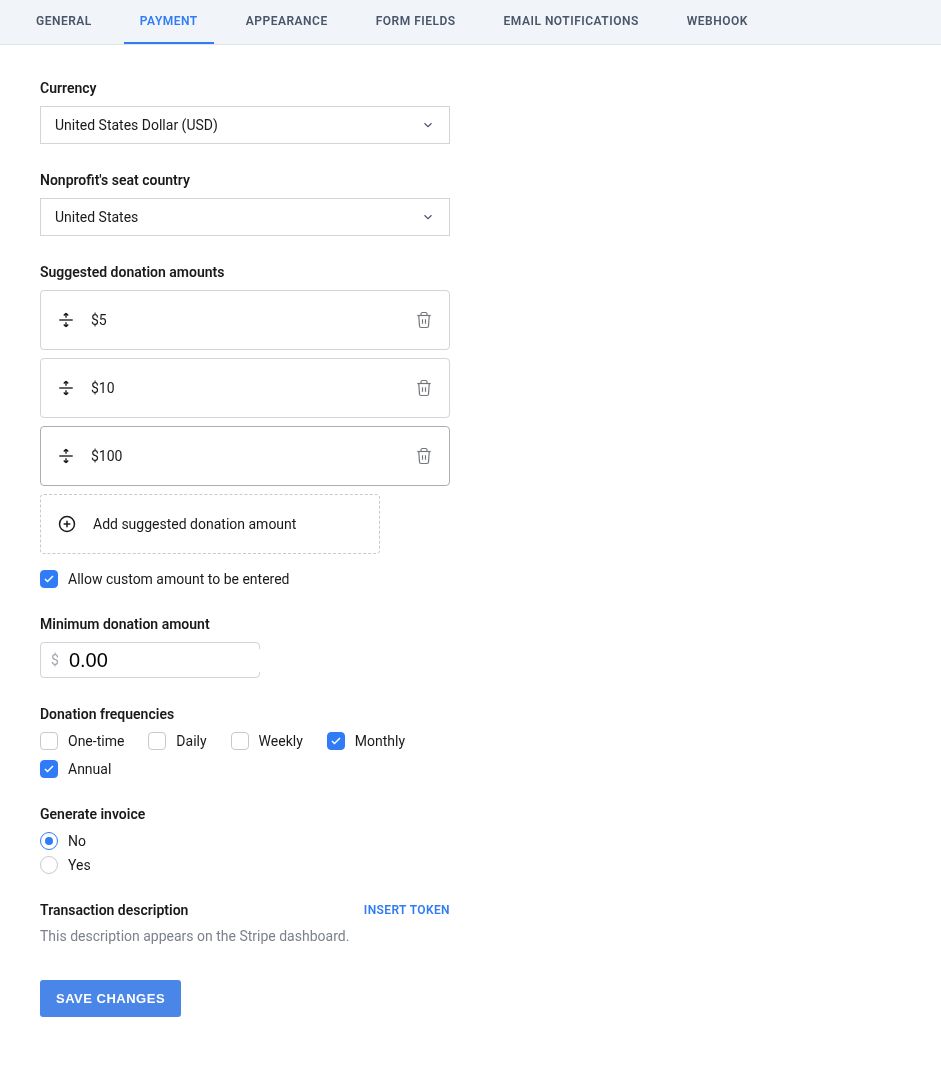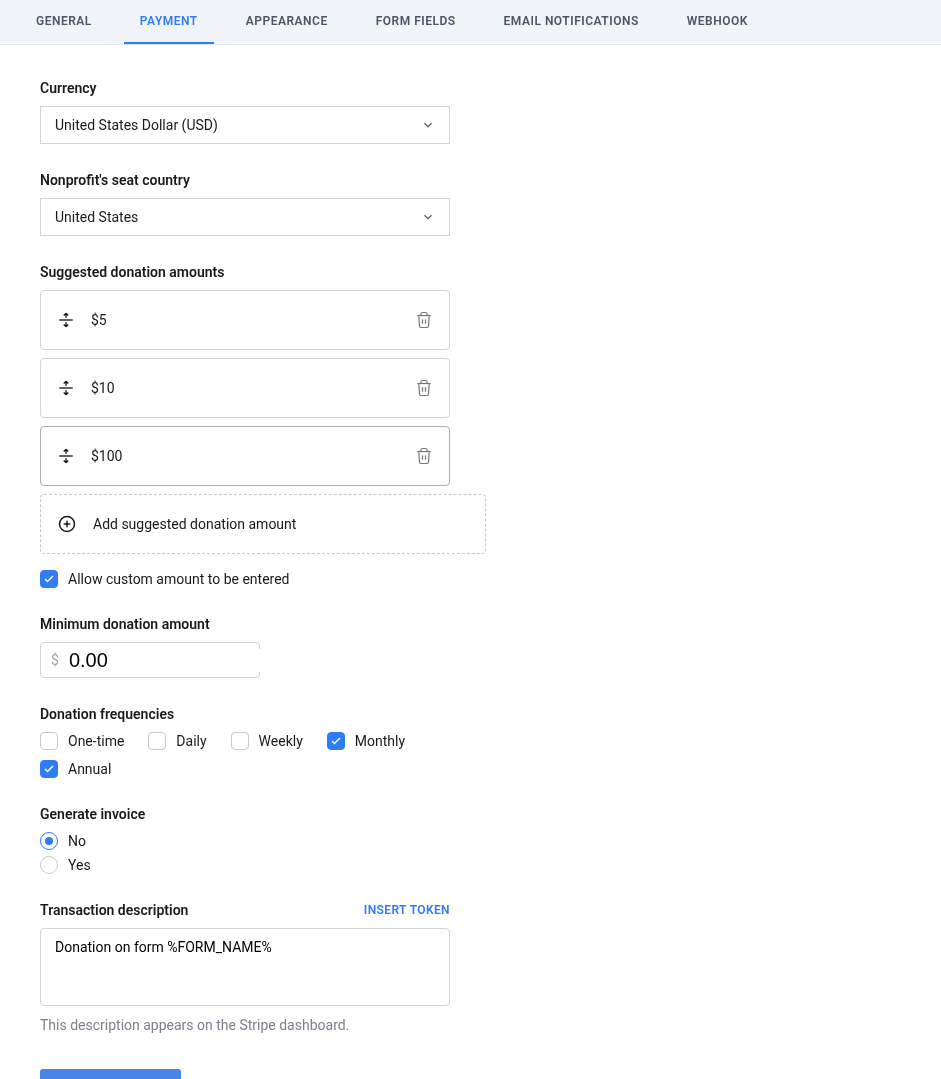--- a/index.html
+++ b/index.html
@@ -79,21 +79,21 @@
       cursor: pointer;
       opacity: 0.7;
     }
     .add-row {
       display: flex;
       align-items: center;
       border: 1px dashed #c5cad1;
       border-radius: 4px;
       height: 60px;
       padding: 0 16px;
-      width: 446px;
+      width: 340px;
       cursor: pointer;
       margin-bottom: 16px;
     }
     .add-row .add-text {
       margin-left: 16px;
     }
     .checkbox-row {
       display: flex;
       align-items: center;
       gap: 10px;
@@ -389,21 +389,20 @@
       <div class="radio"></div>
       <span>Yes</span>
     </div>
   </div>
 
   <div class="field">
     <div class="desc-header" style="width:410px">
       <div class="field-label" style="margin-bottom:0">Transaction description</div>
       <span class="insert-token">INSERT TOKEN</span>
     </div>
-    <textarea class="textarea" style="">Donation on form %FORM_NAME%</textarea>
     <div class="help-text">This description appears on the Stripe dashboard.</div>
   </div>
 
   <div class="actions">
     <button class="btn-primary">SAVE CHANGES</button>
 
   </div>
 
 </div>
 

